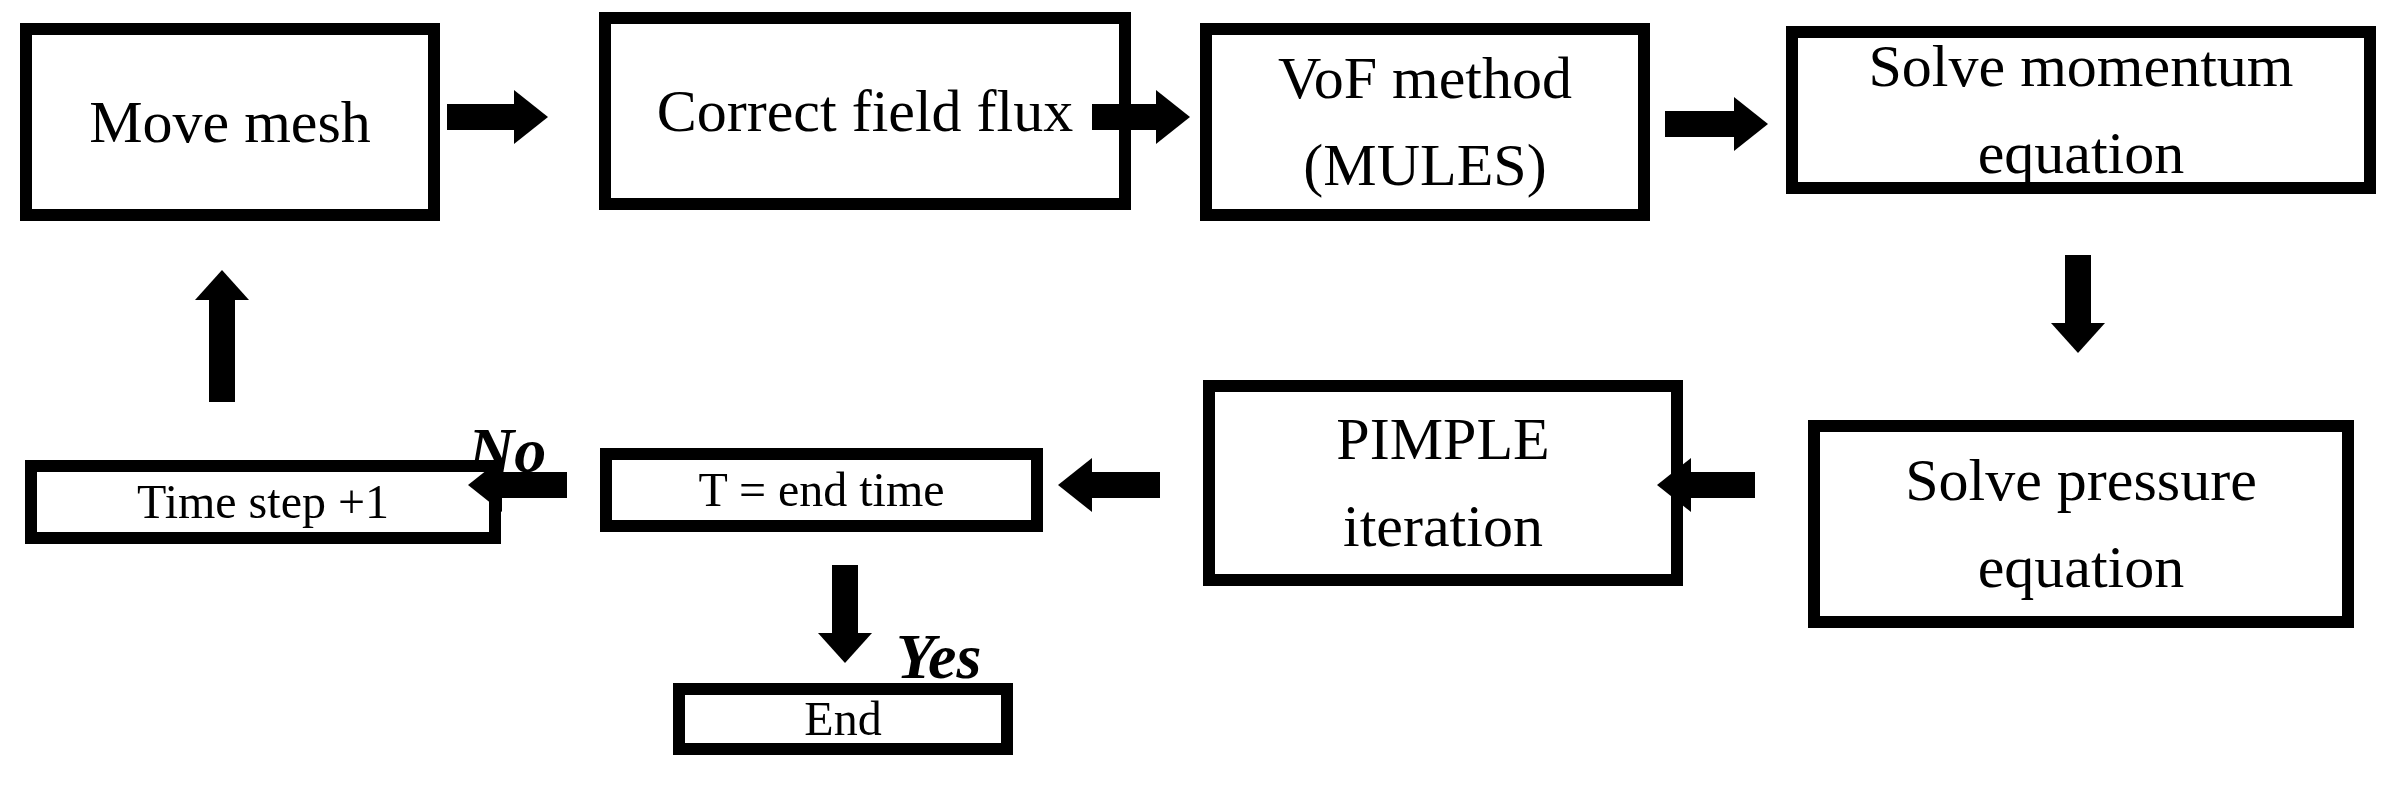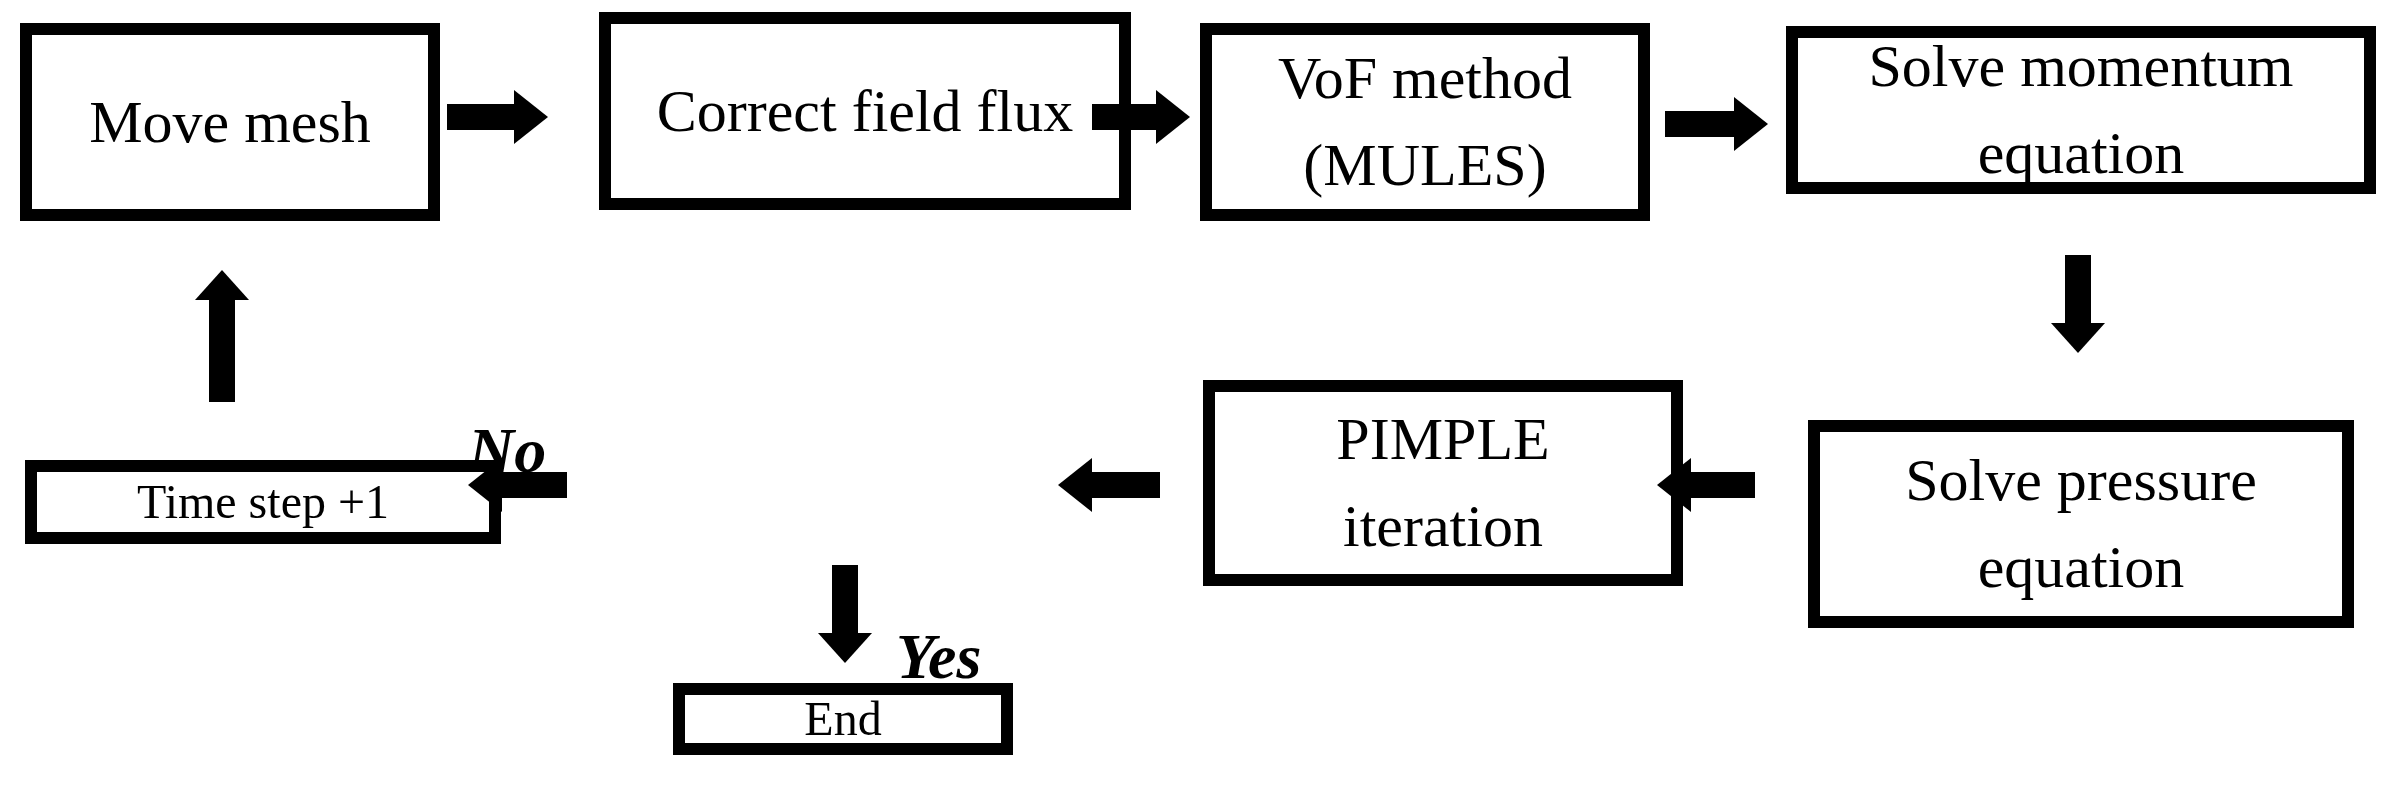--- a/index.html
+++ b/index.html
@@ -111,20 +111,23 @@
   <div class="node" style="left:1808px; top:380px; width:546px; height:208px;margin-top:40px;">
     <span class="node-label">Solve pressure
 equation</span>
   </div>
 
   <div class="node" style="left:1203px; top:380px; width:480px; height:206px;justify-content:center;">
     <span class="node-label">PIMPLE
 iteration</span>
   </div>
 
+  <div class="node small" style="left:600px; top:448px; width:443px; height:84px;">
+    <span class="node-label">T = end time</span>
+  </div>
 
   <div class="node small" style="left:25px; top:460px; width:476px; height:84px;">
     <span class="node-label">Time step +1</span>
   </div>
 
   <div class="node small" style="left:673px; top:683px; width:340px; height:72px;">
     <span class="node-label">End</span>
   </div>
 
   <div class="arrow right" style="left:447px; top:90px; width:101px;">

